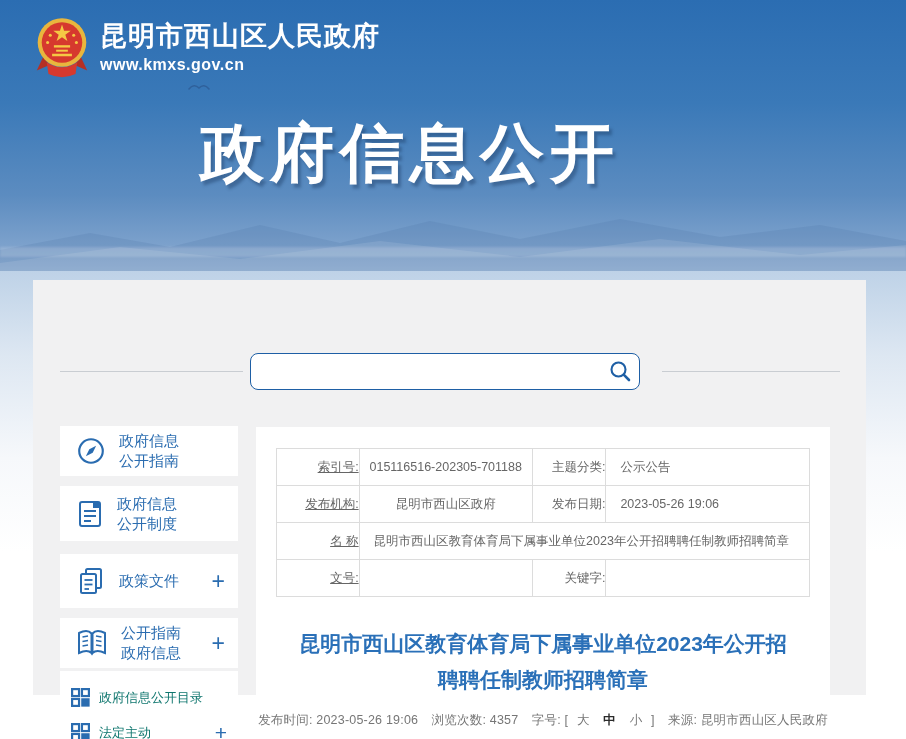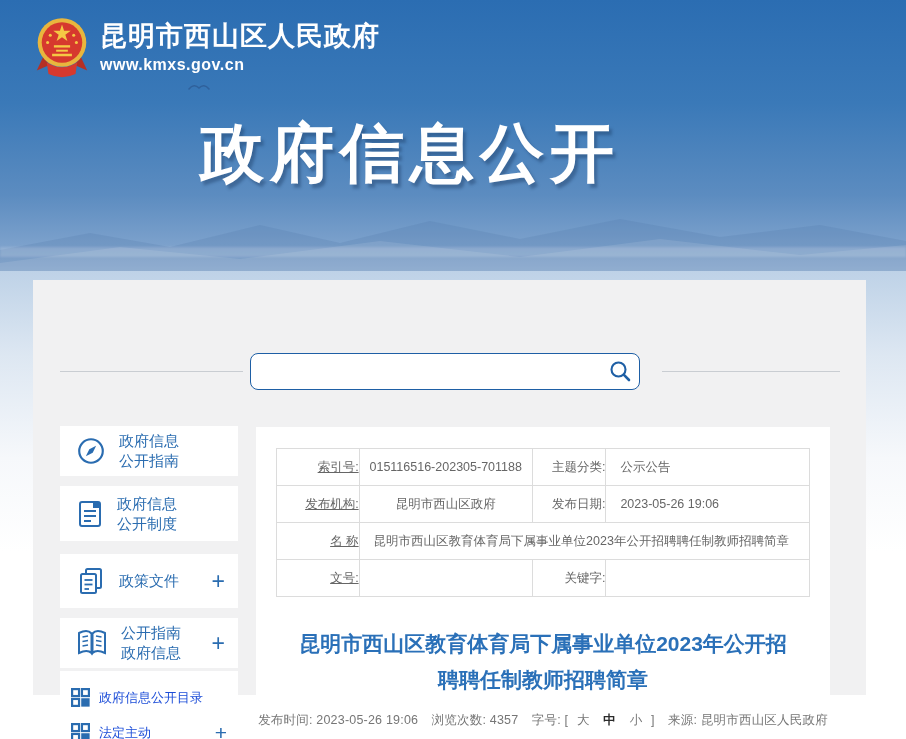--- a/index.html
+++ b/index.html
@@ -52,21 +52,21 @@
   .side-card .txt { margin-left:13px; color:#2a6cb0; font-size:15px;
     line-height:20px; font-weight:500; }
   .side-card .txt span { display:block; }
   .plus { margin-left:auto; color:#2a6cb0; font-size:23px; font-weight:400; line-height:1; }
   .c1 { height:50px; margin-bottom:10px; }
   .c2 { height:55px; margin-bottom:13px; }
   .c3 { height:54px; margin-bottom:10px; }
   .c4 { height:50px; margin-bottom:3px; }
   .side-links { background:#fff; flex:1; padding:9px 0 0; }
   .side-link { height:35px; display:flex; align-items:center; padding:0 11px; cursor:pointer; }
-  .side-link .lbl { margin-left:9px; font-size:13px; color:#1d4ed8; }
+  .side-link .lbl { margin-left:9px; font-size:13px; color:#0f766e; }
   .side-link .plus { font-size:21px; }
 
   
   .main-card { position:absolute; left:223px; top:147px; width:574px; bottom:0;
     background:#fff; }
   table.info { border-collapse:collapse; width:calc(100% - 40px); margin:21px auto 0;
     table-layout:fixed; }
   table.info td { border:1px solid #dcdcdc; height:37px; font-size:12.5px; color:#666;
     background:#fff; }
   td.lab { text-align:right; width:15.5%;text-decoration:underline; }

